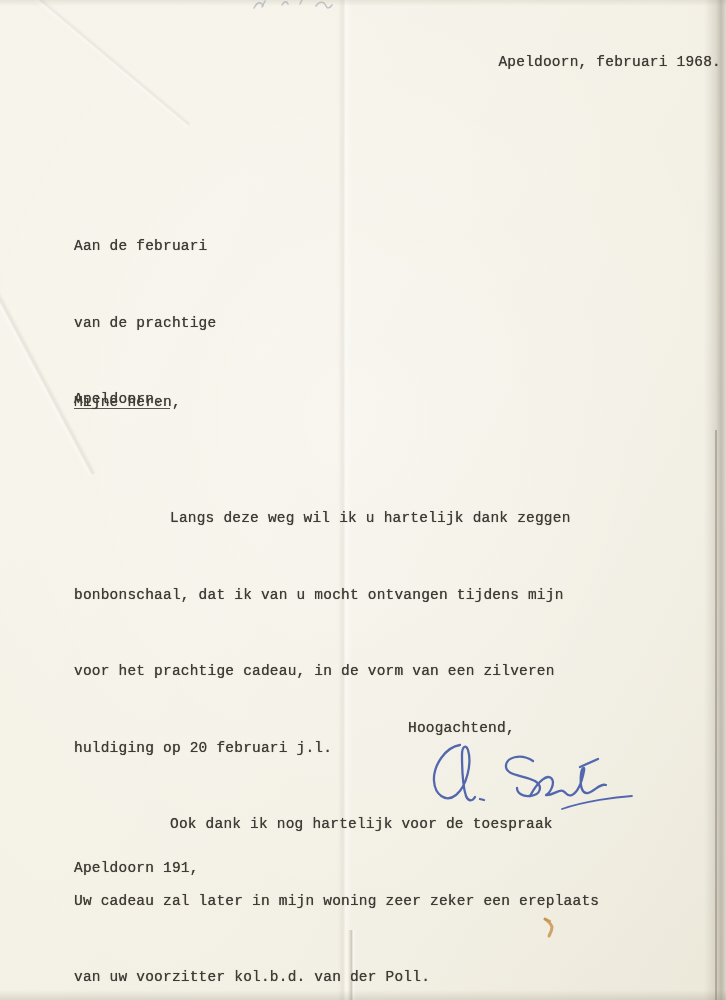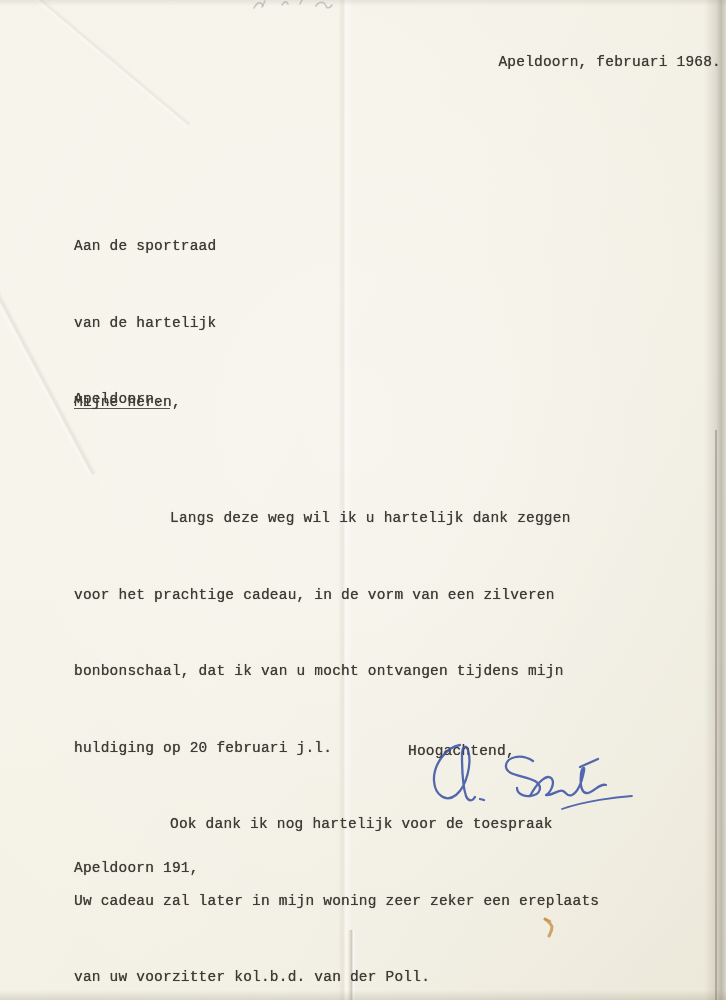--- a/index.html
+++ b/index.html
@@ -88,40 +88,40 @@
       <path d="M14 7 L 17 1"></path>
       <path d="M34 5 C 36 1, 39 1, 40 4"></path>
       <path d="M52 4 L 54 0"></path>
       <path d="M68 6 C 71 1, 76 1, 78 6 C 79 9, 82 8, 84 5"></path>
     </g>
   </svg>
 
   <div class="type" style="top:50px; right:5px;">Apeldoorn, februari 1968.</div>
 
   <div class="type" style="left:74px; top:183px;">
-    <div>Aan de sportraad</div>
-    <div>van de hartelijk</div>
+    <div>Aan de februari</div>
+    <div>van de prachtige</div>
     <div><span class="u u-short">Apeldoorn.</span></div>
   </div>
 
   <div class="type" style="left:74px; top:390px;">Mijne heren,</div>
 
   <div class="type" style="left:74px; top:455px;">
     <div class="body-line indent">Langs deze weg wil ik u hartelijk dank zeggen</div>
+    <div class="body-line">bonbonschaal, dat ik van u mocht ontvangen tijdens mijn</div>
     <div class="body-line">voor het prachtige cadeau, in de vorm van een zilveren</div>
-    <div class="body-line">bonbonschaal, dat ik van u mocht ontvangen tijdens mijn</div>
     <div class="body-line">huldiging op 20 februari j.l.</div>
     <div class="body-line indent">Ook dank ik nog hartelijk voor de toespraak</div>
     <div class="body-line">Uw cadeau zal later in mijn woning zeer zeker een ereplaats</div>
     <div class="body-line">van uw voorzitter kol.b.d. van der Poll.</div>
     
     
   </div>
 
-  <div class="type" style="left:408px; top:739px;">Hoogachtend,</div>
+  <div class="type" style="left:408px; top:716px;">Hoogachtend,</div>
 
   <svg style="left:420px; top:733px; width:230px; height:82px;" viewBox="0 0 230 82">
     <g stroke="#3d55a6" stroke-width="2.3" fill="none" opacity="0.88" stroke-linecap="round" stroke-linejoin="round">
 
       <path d="M40 12 C 26 14, 13 32, 14 48 C 15 62, 26 70, 36 62 C 47 53, 52 30, 48 17 C 46 11, 42 13, 42 22 C 42 36, 43 54, 46 63 C 48 68, 52 69, 55 64"></path>
       <path d="M60 66 l 4 1"></path>
 
       <path d="M113 28 C 101 20, 85 24, 86 34 C 87 43, 104 42, 115 48 C 123 53, 121 62, 110 63 C 103 64, 97 60, 97 55"></path>
 
       <path d="M110 63 C 118 48, 128 40, 132 46 C 135 51, 130 60, 126 62 C 132 63, 139 56, 143 58 C 147 60, 147 64, 152 62 C 158 59, 162 48, 164 38 C 165 33, 162 34, 161 41 C 160 51, 161 61, 168 60 C 175 58, 180 50, 186 52"></path>

